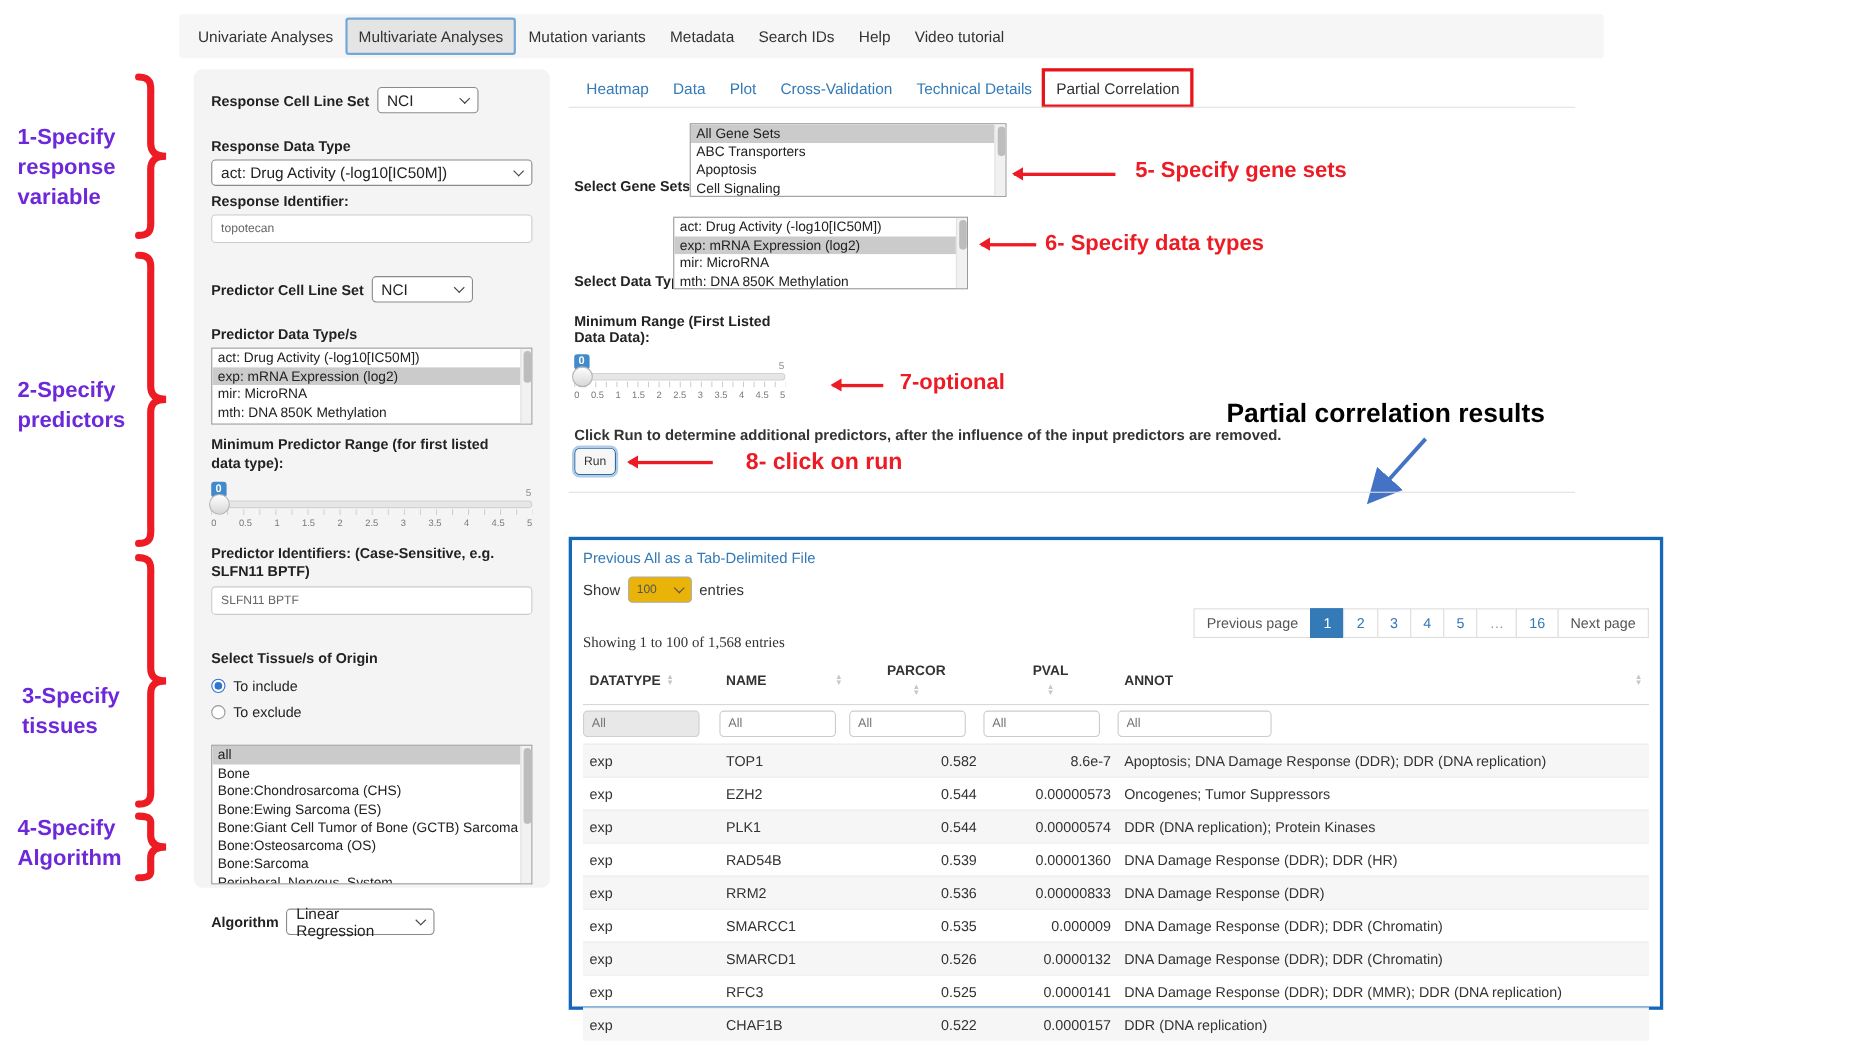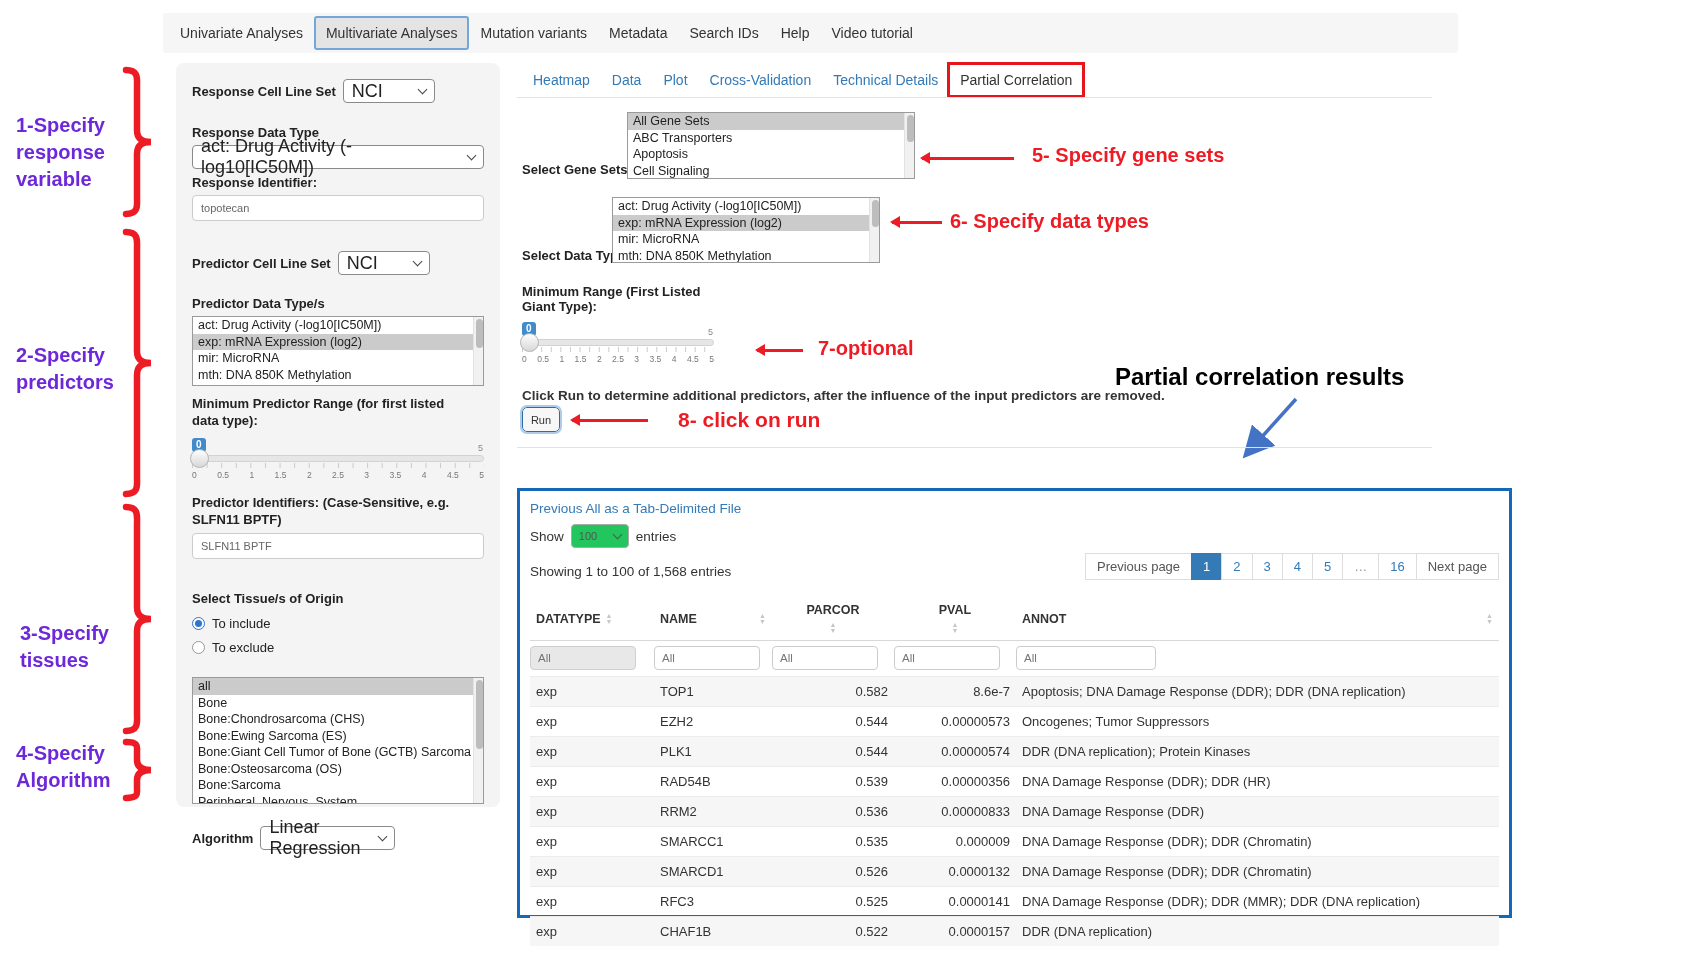--- a/index.html
+++ b/index.html
@@ -22,21 +22,21 @@
   .red-arrow { position:absolute; height:3px; background:#ed1b24; }
   .red-arrow::before { content:""; position:absolute; left:-2px; top:-5px;
     border-top:6px solid transparent; border-bottom:6px solid transparent; border-right:10px solid #ed1b24; }
 
   
   .panel { position:absolute; left:176px; top:63px; width:324px; height:744px;
     background:#f4f4f4; border-radius:8px; padding:16px 16px; }
   .flabel { font-weight:bold; font-size:13px; color:#222; line-height:17px; }
   .inline-row { display:flex; align-items:center; gap:7px; }
   .sel { background:#fff; border:1px solid #8a8a8a; border-radius:4px; height:24px;
-    display:flex; align-items:center; justify-content:space-between; padding:0 8px; font-size:18px; color:#222; }
+    display:flex; align-items:center; justify-content:space-between; padding:0 8px; font-size:14px; color:#222; }
   .chev { width:7px; height:7px; border-right:1.7px solid #444; border-bottom:1.7px solid #444;
     transform:rotate(45deg); margin-top:-3px; flex:none; margin-left:8px; }
   .text-input { display:block; background:#fff; border:1px solid #ccc; border-radius:4px; height:26px;
     width:100%; font-size:11px; color:#666; padding:0 8px; font-family:"Liberation Sans",sans-serif; }
   .listbox { background:#fff; border:1px solid #9a9a9a; position:relative; overflow:hidden; }
   .opt { font-size:12.5px; color:#222; padding:0 5px; line-height:16.5px; white-space:nowrap; }
   .opt.selected { background:#cbcbcb; }
   .vscroll { position:absolute; right:0; top:0; bottom:0; width:10px; background:#f1f1f1; border-left:1px solid #e2e2e2; }
   .vthumb { position:absolute; top:2px; left:1.5px; width:7px; height:42%; background:#bdbdbd; border-radius:4px; }
 
@@ -68,23 +68,23 @@
   .runbtn { position:absolute; left:522px; top:407px; width:38px; height:25px; font-size:11px; color:#333;
     background:#f7f7f7; border:1px solid #2e6da4; border-radius:5px; outline:2px solid #aecbe8; cursor:pointer;
     font-family:"Liberation Sans",sans-serif; }
   .results-title { position:absolute; left:1115px; top:363px; font-size:24px; font-weight:bold; color:#000000; }
 
   
   .rbox { position:absolute; left:517px; top:488px; width:995px; height:430px;
     border:3px solid #1568b8; background:#fff; padding:8px 10px; }
   .dl-link { color:#337ab7; font-size:13.5px; }
   .show-row { display:flex; align-items:center; gap:7px; margin-top:7px; font-size:13.5px; color:#333; }
-  .show-sel { width:58px; height:24px; border:1px solid #aaa; border-radius:4px; background:#22c55e;
+  .show-sel { width:58px; height:24px; border:1px solid #aaa; border-radius:4px; background:#eab308;
     display:flex; align-items:center; justify-content:space-between; padding:0 7px; font-size:11px; color:#555; }
-  .showing { margin-top:16px; font-size:13.5px; color:#333; }
+  .showing { margin-top:28px; font-size:13.5px; color:#333;font-family:Liberation Serif, serif; }
   .pager { position:absolute; right:10px; top:62px; display:flex; }
   .pg { border:1px solid #ddd; background:#fff; color:#337ab7; padding:5px 11px; font-size:13px; margin-left:-1px; white-space:nowrap; }
   .pg.ends { color:#555; }
   .pg.active { background:#337ab7; border-color:#337ab7; color:#fff; }
   .pg.ellipsis { color:#999; }
 
   .rtable { position:absolute; left:10px; right:10px; top:106px; }
   .trow { display:grid; grid-template-columns:124px 118px 122px 122px 1fr; align-items:center; }
   .th { font-size:12.5px; font-weight:bold; color:#333; padding:6px 6px; display:flex; align-items:center; gap:5px; }
   .th.num { justify-content:flex-end;flex-direction:column; }
@@ -277,21 +277,21 @@
     <div class="opt">mth: DNA 850K Methylation</div>
     <div class="vscroll">
         <div class="vthumb"></div>
       </div>
   </div>
   <div class="red-arrow" style="left:892px; top:221px; width:50px;"></div>
   <div class="ann-label" style="left:950px; top:210px;">6- Specify data types</div>
 
   <div class="sideL" style="left:522px; top:284px;">
     <div>Minimum Range (First Listed</div>
-    <div>Giant Type):</div>
+    <div>Data Data):</div>
   </div>
   <div class="slider" style="position:absolute; left:522px; top:318px; width:192px;">
     <span class="badge0">0</span>
     <div class="track">
       <span class="maxlab">5</span>
       <div class="handle"></div>
     </div>
     <div class="ticks"></div>
     <div class="ticklabels">
       <span>0</span>
@@ -419,21 +419,21 @@
           <div class="td">exp</div>
             <div class="td">PLK1</div>
             <div class="td num">0.544</div>
             <div class="td num">0.00000574</div>
             <div class="td">DDR (DNA replication); Protein Kinases</div>
         </div>
         <div class="trow drow">
           <div class="td">exp</div>
             <div class="td">RAD54B</div>
             <div class="td num">0.539</div>
-            <div class="td num">0.00000356</div>
+            <div class="td num">0.00001360</div>
             <div class="td">DNA Damage Response (DDR); DDR (HR)</div>
         </div>
         <div class="trow drow">
           <div class="td">exp</div>
             <div class="td">RRM2</div>
             <div class="td num">0.536</div>
             <div class="td num">0.00000833</div>
             <div class="td">DNA Damage Response (DDR)</div>
         </div>
         <div class="trow drow">

